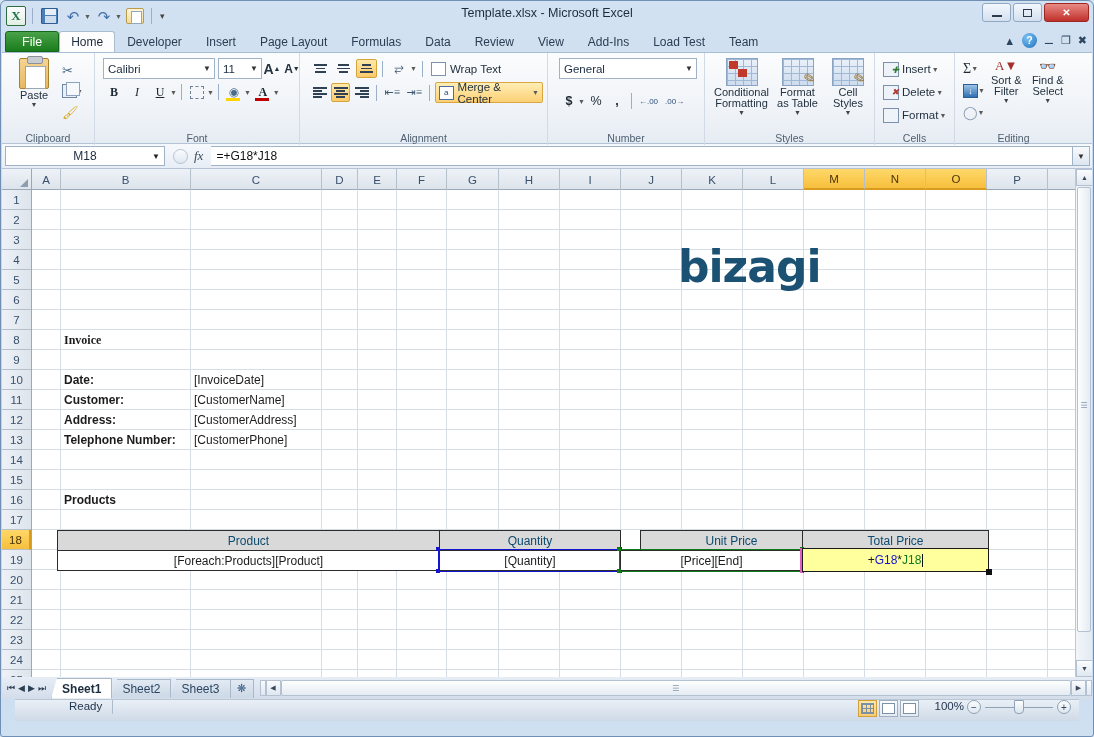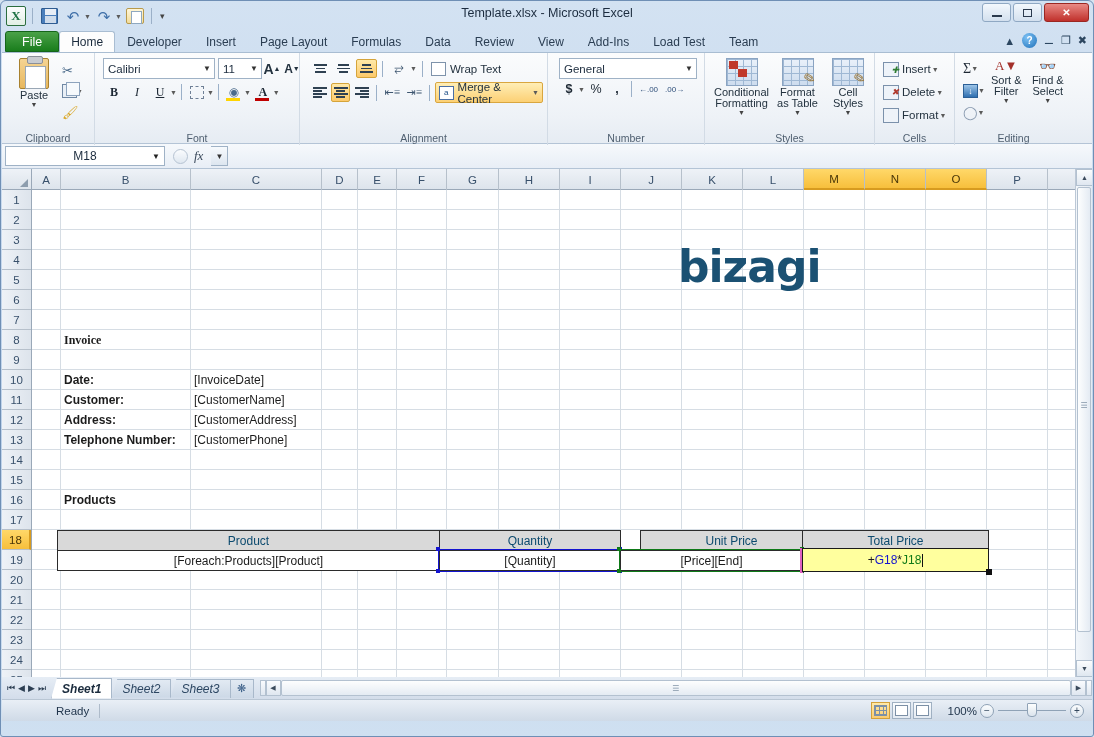--- a/index.html
+++ b/index.html
@@ -269,32 +269,31 @@
   .tabbar{
     position:relative;height:22px;margin:0 1px;display:flex;align-items:center;
     background:linear-gradient(#e6edf5,#d3ddea);
   }
   .navbtns{display:flex;align-items:center;gap:3px;padding:0 5px;font-size:9px;color:#2c3e52;}
   .sheettab{
     height:19px;padding:0 10px;display:flex;align-items:center;font-size:12px;color:#2c4662;
     background:linear-gradient(#e2eaf3,#ccd8e6);
     border:1px solid #a8b8ca;border-bottom:none;margin-right:-1px;
     clip-path: polygon(6px 0, 100% 0, 100% 100%, 0 100%);
-    font-style: italic;
   }
   .sheettab.active{background:#fff;font-weight:bold;color:#1b2c3e;height:21px;}
   .newsheet{width:24px;height:19px;display:flex;align-items:center;justify-content:center;background:linear-gradient(#e2eaf3,#ccd8e6);border:1px solid #a8b8ca;border-bottom:none;}
   .hscrollwrap{flex:1;display:flex;align-items:center;padding-left:6px;height:22px;}
   .hsplit{width:6px;height:16px;background:linear-gradient(#fafcfe,#dfe7f0);border:1px solid #b3c1d0;}
   .hbtn{width:15px;height:16px;background:linear-gradient(#fafcfe,#dfe7f0);border:1px solid #b3c1d0;display:flex;align-items:center;justify-content:center;font-size:7px;color:#3c4b5c;}
   .hthumb{flex:1;height:16px;background:linear-gradient(#fdfefe,#e4ebf3);border:1px solid #b3c1d0;border-radius:2px;display:flex;align-items:center;justify-content:center;color:#8496a9;font-size:8px;}
 
   
   .statusbar{
-    position:relative;height:22px;margin:0 1px;display:flex;align-items:center;
+    position:relative;height:22px;margin:0 14px;display:flex;align-items:flex-start;
     background:linear-gradient(#e9eff6,#cfdae7);border-top:1px solid #b9c6d4;
     font-size:11.5px;color:#22364d;padding-left:44px;
   }
   .status-txt{padding:0 10px;}
   .status-sep{width:1px;height:14px;background:#aebbca;}
   .viewbtns{position:absolute;right:160px;display:flex;gap:2px;align-items:center;}
   .vbtn{width:19px;height:17px;border:1px solid #9fb0c2;background:linear-gradient(#fafcfe,#e3eaf2);position:relative;}
   .vbtn.on{background:linear-gradient(#ffe9a8,#fbcb6e);border-color:#d2a03a;}
   .vbtn .mini{position:absolute;inset:2px;background-image:
      linear-gradient(to right,#7c90a6 1px,transparent 1px),
@@ -508,21 +507,21 @@
             <span class="merge-ico">a</span>
             <span>Merge &amp; Center</span>
             <span class="tiny-caret">▼</span>
           </div>
         </div>
       </div>
       <div class="group-title">Alignment</div>
     </div>
 
     <div class="group" style="width:157px">
-      <div class="group-body" style="flex-direction:column;gap:0;padding-left:7px">
+      <div class="group-body" style="flex-direction:column;gap:12px;padding-left:7px">
         <div class="numfmt">
           <span>General</span>
           <span class="fld-caret">▼</span>
         </div>
         <div style="display:flex;align-items:center;gap:1px;">
           <div class="numbtn">
               <b>$</b>
             </div>
           <span class="tiny-caret">▼</span>
           <div class="numbtn">
@@ -631,20 +630,23 @@
   </div>
 
   <div class="formulabar">
     <div class="namebox">
       <span>M18</span>
       <span class="nb-caret">▼</span>
     </div>
     <div class="fbtools">
       <span class="fb-round"></span>
       <span class="fx">fx</span>
+    </div>
+    <div class="fbinput">
+      <span>=+G18*J18</span>
     </div>
     <div class="fb-exp">▼</div>
   </div>
 
   <div class="gridwrap">
     <div class="corner"></div>
 
     <div class="colhead" id="colhead">
         <div class="ch" style="width: 29px;">A</div>
         <div class="ch" style="width: 130px;">B</div>

